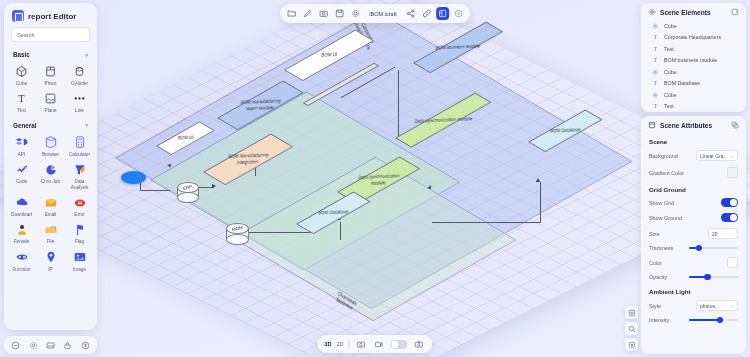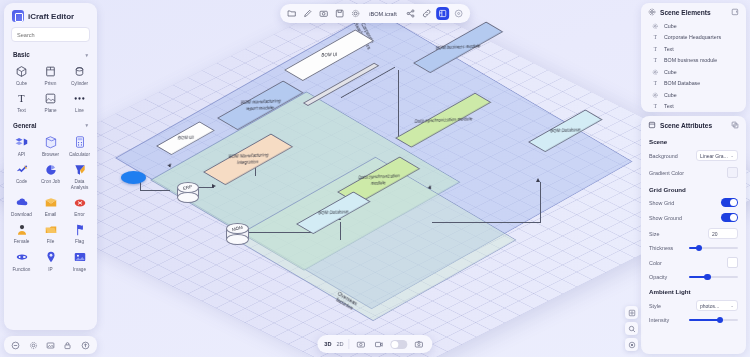--- a/index.html
+++ b/index.html
@@ -375,21 +375,21 @@
       <svg width="9" height="9" viewBox="0 0 16 16">
           <circle cx="8" cy="8" r="6" fill="none" stroke="#8b8ea4" stroke-width="1.2"></circle>
           <circle cx="8" cy="8" r="1.8" fill="none" stroke="#8b8ea4" stroke-width="1.2"></circle>
         </svg>
     </div>
   </div>
 
   <div id="left-panel">
     <div class="brand">
       <div class="logo"></div>
-      <div class="name">iCraft Editor</div>
+      <div class="name">report Editor</div>
     </div>
     <div class="searchbox">
       <input placeholder="Search" style="">
       <svg width="7" height="7" viewBox="0 0 16 16">
           <circle cx="7" cy="7" r="4.6" fill="none" stroke="#9a9db2" stroke-width="1.5"></circle>
           <path d="M10.5 10.5L14 14" stroke="#9a9db2" stroke-width="1.5"></path>
         </svg>
     </div>
 
     <div class="panel-scroll">

